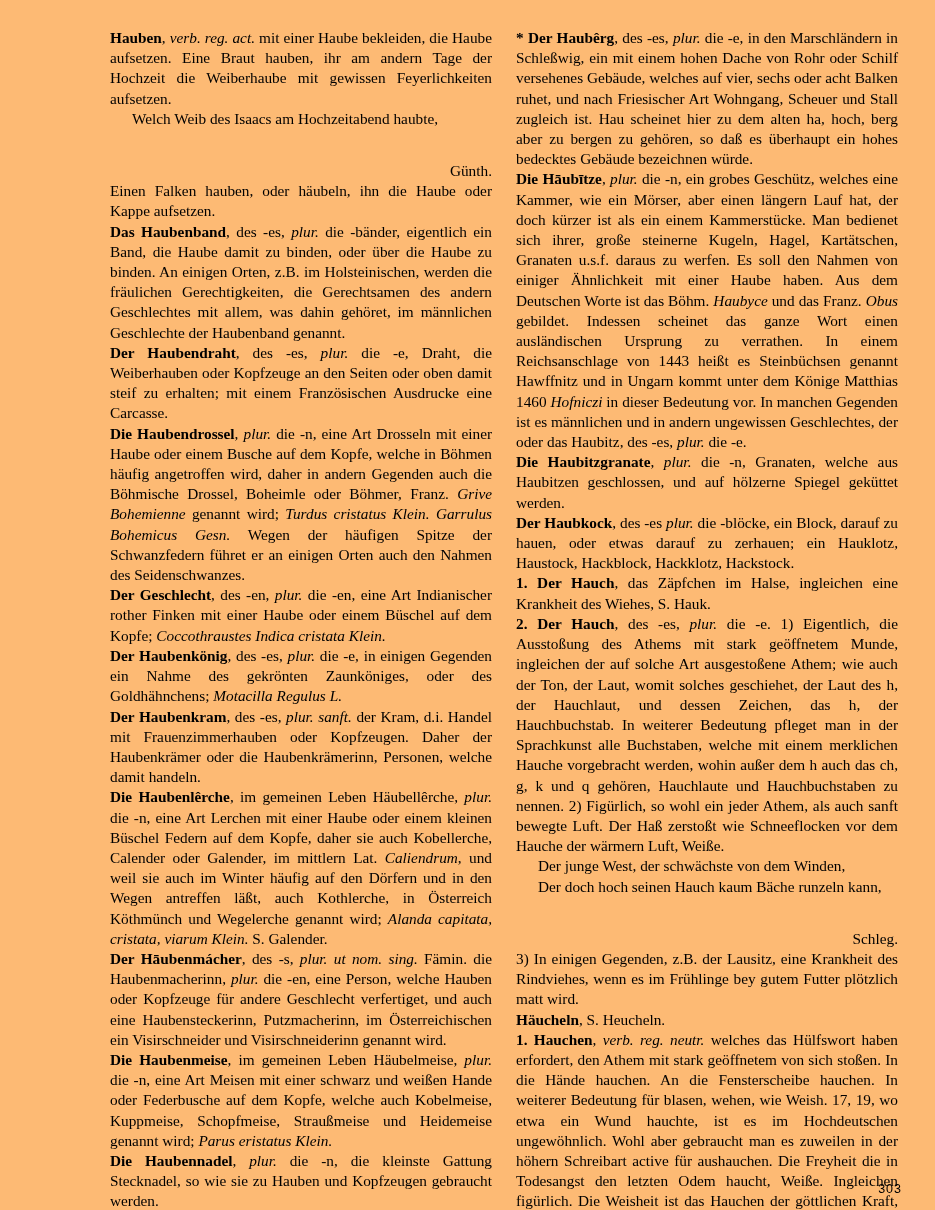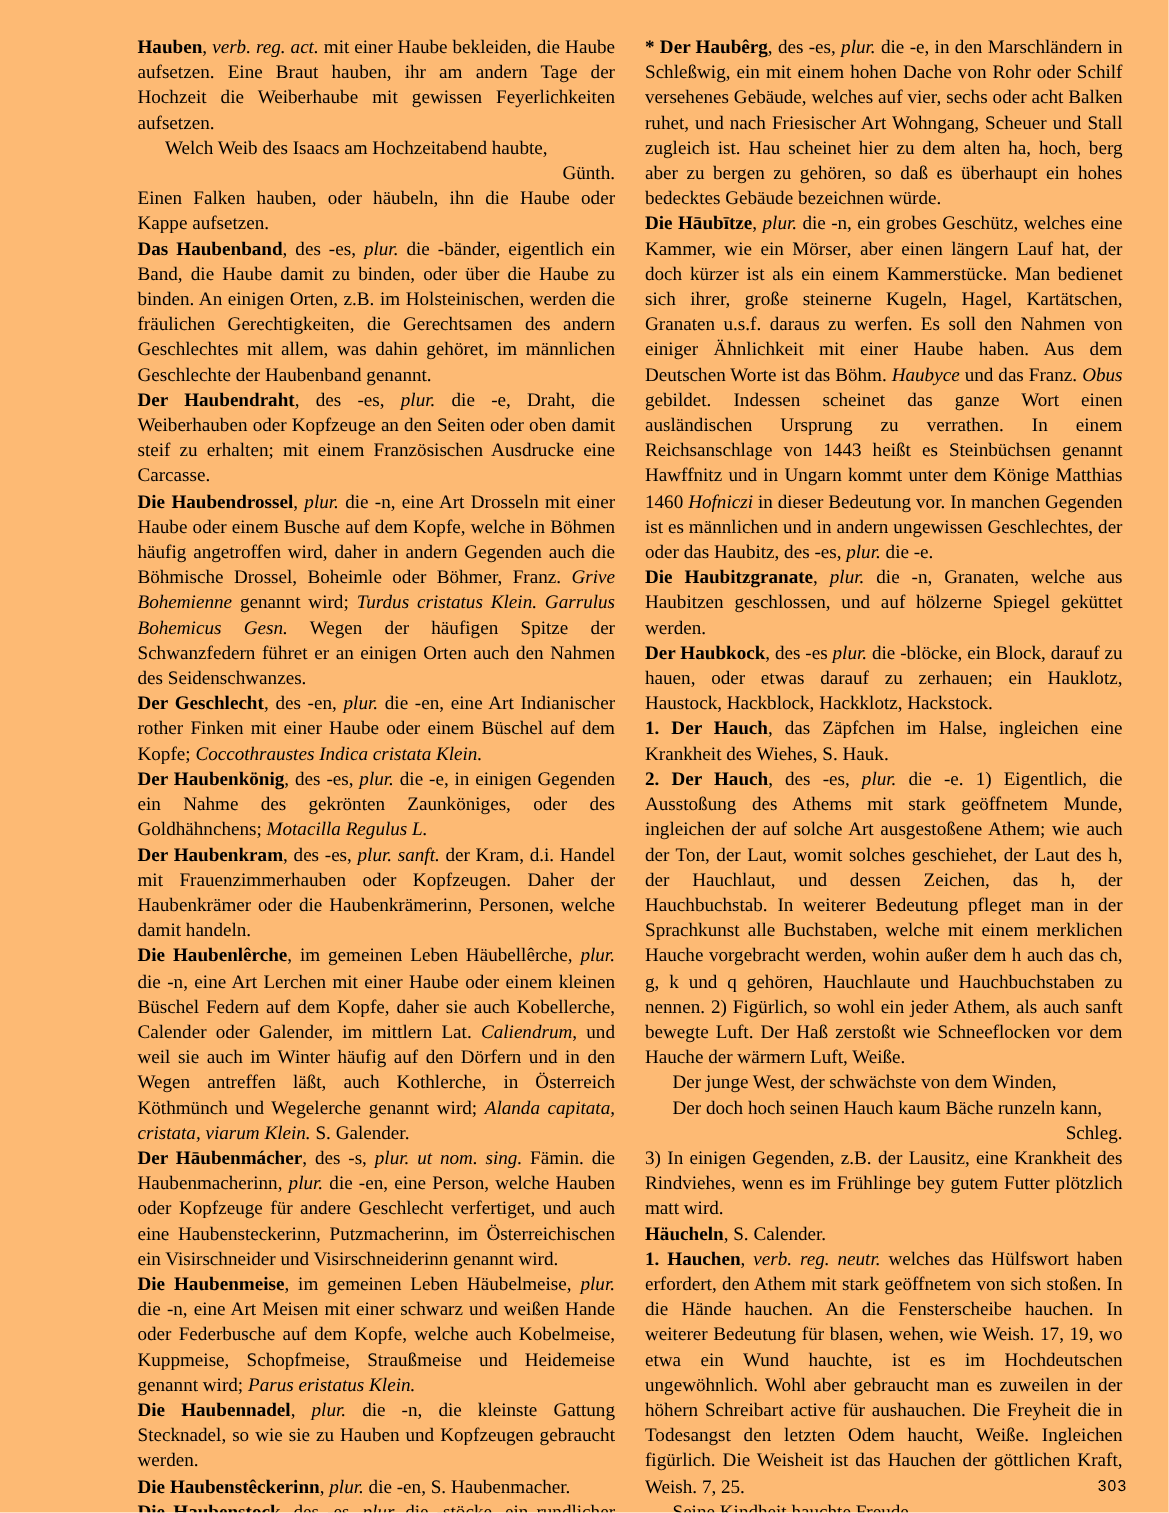--- a/index.html
+++ b/index.html
@@ -38,20 +38,21 @@
   }
   p.entry, p.body {
     text-align: justify;
   }
   p.quote {
     text-align: left;
     padding-left: 22px;
   }
   p.attribution {
     text-align: right;
+    margin-top: 32px;
   }
   .seg-b { font-weight: bold; }
   .seg-i { font-style: italic; }
   .seg-n { font-weight: normal; font-style: normal; }
   .page-number {
     position: absolute;
     right: 33px;
     bottom: 14px;
     font-family: "Liberation Sans", "DejaVu Sans", sans-serif;
     font-size: 12.5px;
@@ -86,19 +87,19 @@
         <p class="para entry"><span class="seg-b">* Der Haubêrg</span><span class="seg-n">, des -es, </span><span class="seg-i">plur.</span><span class="seg-n"> die -e, in den Marschländern in Schleßwig, ein mit einem hohen Dache von Rohr oder Schilf versehenes Gebäude, welches auf vier, sechs oder acht Balken ruhet, und nach Friesischer Art Wohngang, Scheuer und Stall zugleich ist. Hau scheinet hier zu dem alten ha, hoch, berg aber zu bergen zu gehören, so daß es überhaupt ein hohes bedecktes Gebäude bezeichnen würde.</span></p>
         <p class="para entry"><span class="seg-b">Die Hāubītze</span><span class="seg-n">, </span><span class="seg-i">plur.</span><span class="seg-n"> die -n, ein grobes Geschütz, welches eine Kammer, wie ein Mörser, aber einen längern Lauf hat, der doch kürzer ist als ein einem Kammerstücke. Man bedienet sich ihrer, große steinerne Kugeln, Hagel, Kartätschen, Granaten u.s.f. daraus zu werfen. Es soll den Nahmen von einiger Ähnlichkeit mit einer Haube haben. Aus dem Deutschen Worte ist das Böhm. </span><span class="seg-i">Haubyce</span><span class="seg-n"> und das Franz. </span><span class="seg-i">Obus</span><span class="seg-n"> gebildet. Indessen scheinet das ganze Wort einen ausländischen Ursprung zu verrathen. In einem Reichsanschlage von 1443 heißt es Steinbüchsen genannt Hawffnitz und in Ungarn kommt unter dem Könige Matthias 1460 </span><span class="seg-i">Hofniczi</span><span class="seg-n"> in dieser Bedeutung vor. In manchen Gegenden ist es männlichen und in andern ungewissen Geschlechtes, der oder das Haubitz, des -es, </span><span class="seg-i">plur.</span><span class="seg-n"> die -e.</span></p>
         <p class="para entry"><span class="seg-b">Die Haubitzgranate</span><span class="seg-n">, </span><span class="seg-i">plur.</span><span class="seg-n"> die -n, Granaten, welche aus Haubitzen geschlossen, und auf hölzerne Spiegel geküttet werden.</span></p>
         <p class="para entry"><span class="seg-b">Der Haubkock</span><span class="seg-n">, des -es </span><span class="seg-i">plur.</span><span class="seg-n"> die -blöcke, ein Block, darauf zu hauen, oder etwas darauf zu zerhauen; ein Hauklotz, Haustock, Hackblock, Hackklotz, Hackstock.</span></p>
         <p class="para entry"><span class="seg-b">1. Der Hauch</span><span class="seg-n">, das Zäpfchen im Halse, ingleichen eine Krankheit des Wiehes, S. Hauk.</span></p>
         <p class="para entry"><span class="seg-b">2. Der Hauch</span><span class="seg-n">, des -es, </span><span class="seg-i">plur.</span><span class="seg-n"> die -e. 1) Eigentlich, die Ausstoßung des Athems mit stark geöffnetem Munde, ingleichen der auf solche Art ausgestoßene Athem; wie auch der Ton, der Laut, womit solches geschiehet, der Laut des h, der Hauchlaut, und dessen Zeichen, das h, der Hauchbuchstab. In weiterer Bedeutung pfleget man in der Sprachkunst alle Buchstaben, welche mit einem merklichen Hauche vorgebracht werden, wohin außer dem h auch das ch, g, k und q gehören, Hauchlaute und Hauchbuchstaben zu nennen. 2) Figürlich, so wohl ein jeder Athem, als auch sanft bewegte Luft. Der Haß zerstoßt wie Schneeflocken vor dem Hauche der wärmern Luft, Weiße.</span></p>
         <p class="para quote"><span class="seg-n">Der junge West, der schwächste von dem Winden,</span></p>
         <p class="para quote"><span class="seg-n">Der doch hoch seinen Hauch kaum Bäche runzeln kann,</span></p>
         <p class="para attribution"><span class="seg-n">Schleg.</span></p>
         <p class="para body"><span class="seg-n">3) In einigen Gegenden, z.B. der Lausitz, eine Krankheit des Rindviehes, wenn es im Frühlinge bey gutem Futter plötzlich matt wird.</span></p>
-        <p class="para entry"><span class="seg-b">Häucheln</span><span class="seg-n">, S. Calender.</span></p>
+        <p class="para entry"><span class="seg-b">Häucheln</span><span class="seg-n">, S. Heucheln.</span></p>
         <p class="para entry"><span class="seg-b">1. Hauchen</span><span class="seg-n">, </span><span class="seg-i">verb. reg. neutr.</span><span class="seg-n"> welches das Hülfswort haben erfordert, den Athem mit stark geöffnetem von sich stoßen. In die Hände hauchen. An die Fensterscheibe hauchen. In weiterer Bedeutung für blasen, wehen, wie Weish. 17, 19, wo etwa ein Wund hauchte, ist es im Hochdeutschen ungewöhnlich. Wohl aber gebraucht man es zuweilen in der höhern Schreibart active für aushauchen. Die Freyheit die in Todesangst den letzten Odem haucht, Weiße. Ingleichen figürlich. Die Weisheit ist das Hauchen der göttlichen Kraft, Weish. 7, 25.</span></p>
         <p class="para quote"><span class="seg-n">Seine Kindheit hauchte Freude,</span></p>
       </div>
   </div>
   <div class="page-number">303</div>
 </div>
 
 </body></html>

